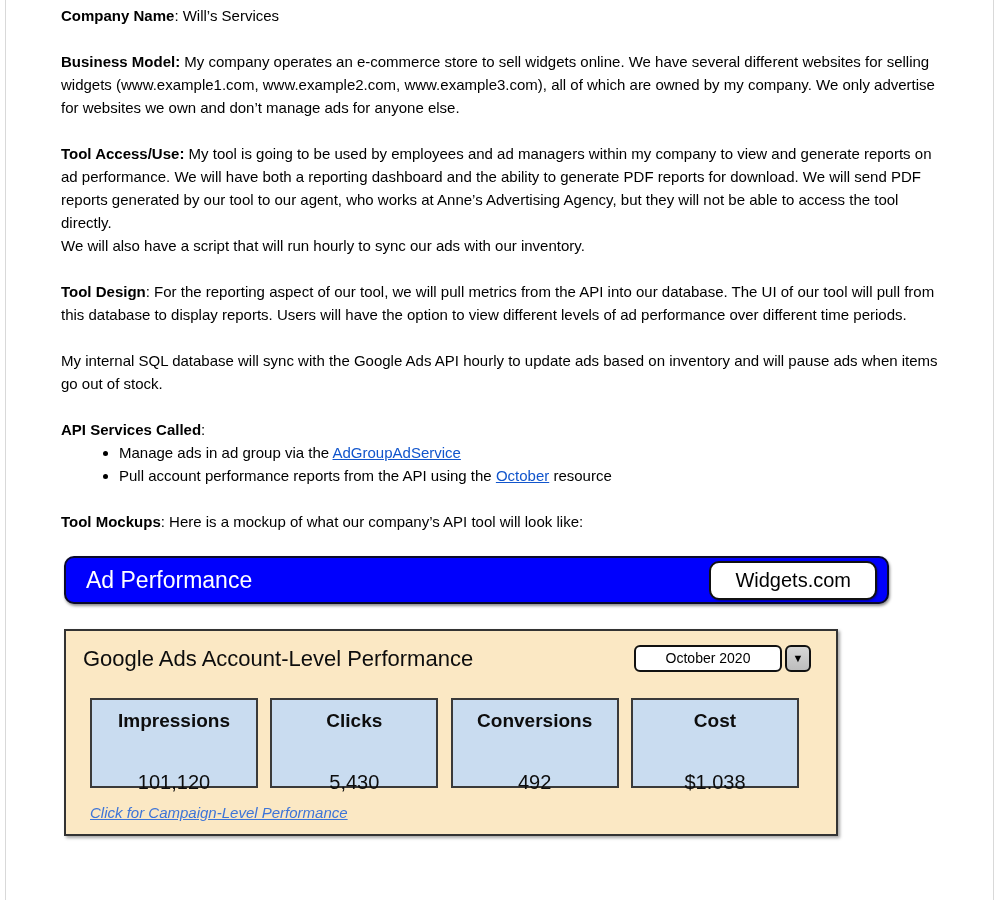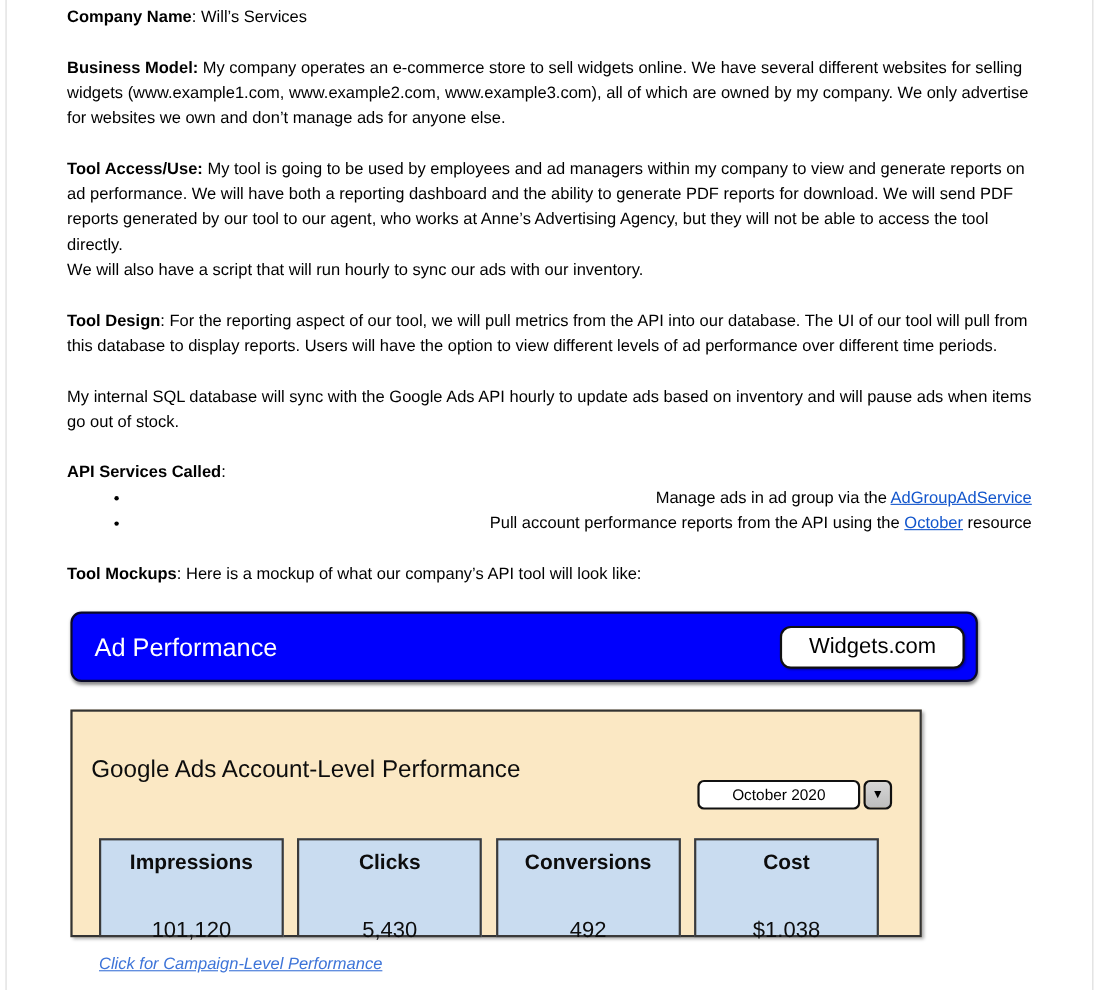--- a/index.html
+++ b/index.html
@@ -16,27 +16,27 @@
     border-right: 1px solid #d9d9d9;
   }
   .doc-content {
     padding: 4px 55px 0 55px;
     font-size: 15px;
     line-height: 23px;
   }
   .doc-content p { margin: 0 0 23px 0; }
   .b { font-weight: bold; }
   ul.api-list { margin: 0 0 23px 0; padding-left: 58px; }
-  ul.api-list li { line-height: 23px; text-align: right; }
+  ul.api-list li { line-height: 23px; }
   a.doc-link { color: #1155cc; text-decoration: underline; cursor: pointer; }
 
   
   .mock-header {
     width: 825px;
-    height: 64px;
+    height: 48px;
     margin: 0 0 25px 3px;
     background: #0000fd;
     border: 2px solid #0a0a2a;
     border-radius: 10px;
     box-shadow: 1px 2px 3px rgba(0,0,0,0.45);
     display: flex;
     align-items: center;
     justify-content: space-between;
     padding: 0 10px 0 20px;
   }
@@ -62,21 +62,21 @@
     border: 2px solid #333;
     box-shadow: 2px 2px 3px rgba(0,0,0,0.35);
     padding: 14px 25px 0 17px;
   }
   .panel-head {
     display: flex;
     align-items: center;
     justify-content: space-between;
   }
   .panel-title { font-size: 22px; font-weight: normal; color: #0d0d0d; }
-  .date-dropdown { display: flex; align-items: center; gap: 3px; cursor: pointer; margin-top: 48px; }
+  .date-dropdown { display: flex; align-items: center; gap: 3px; cursor: pointer; }
   .date-field {
     width: 148px;
     height: 27px;
     background: #fff;
     border: 2px solid #111;
     border-radius: 6px;
     font-size: 14px;
     display: flex;
     align-items: center;
     justify-content: center;

